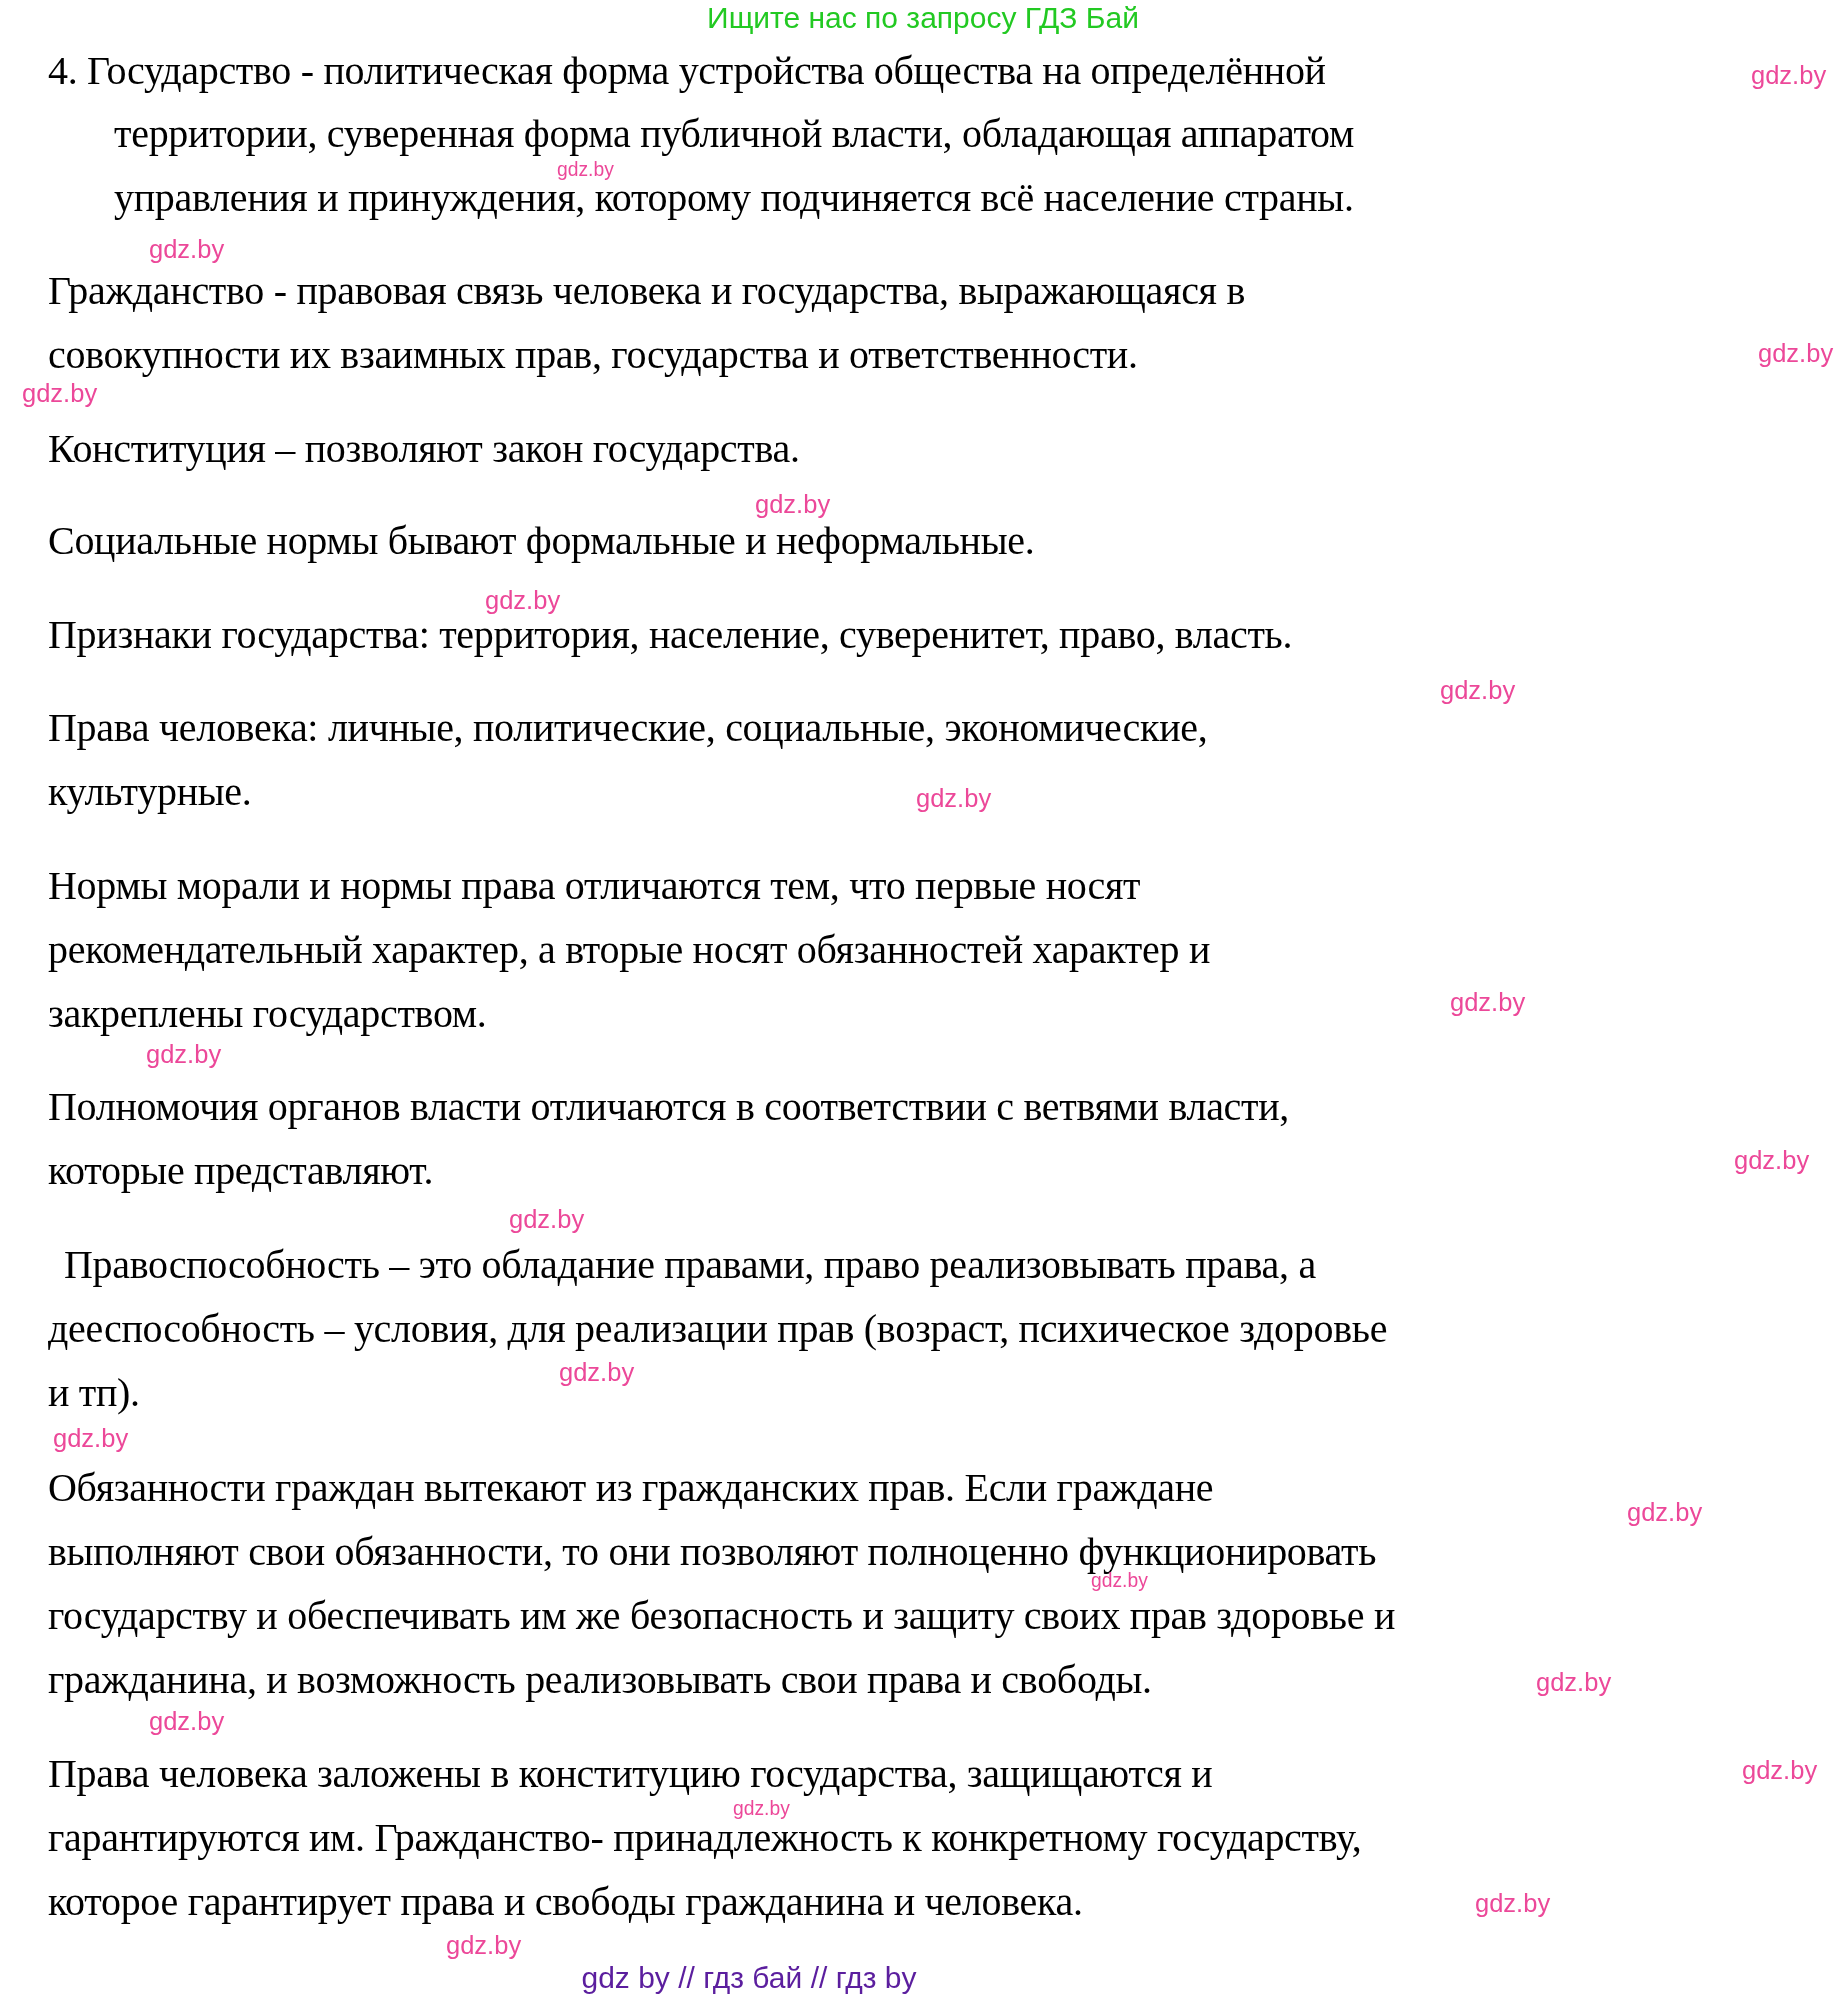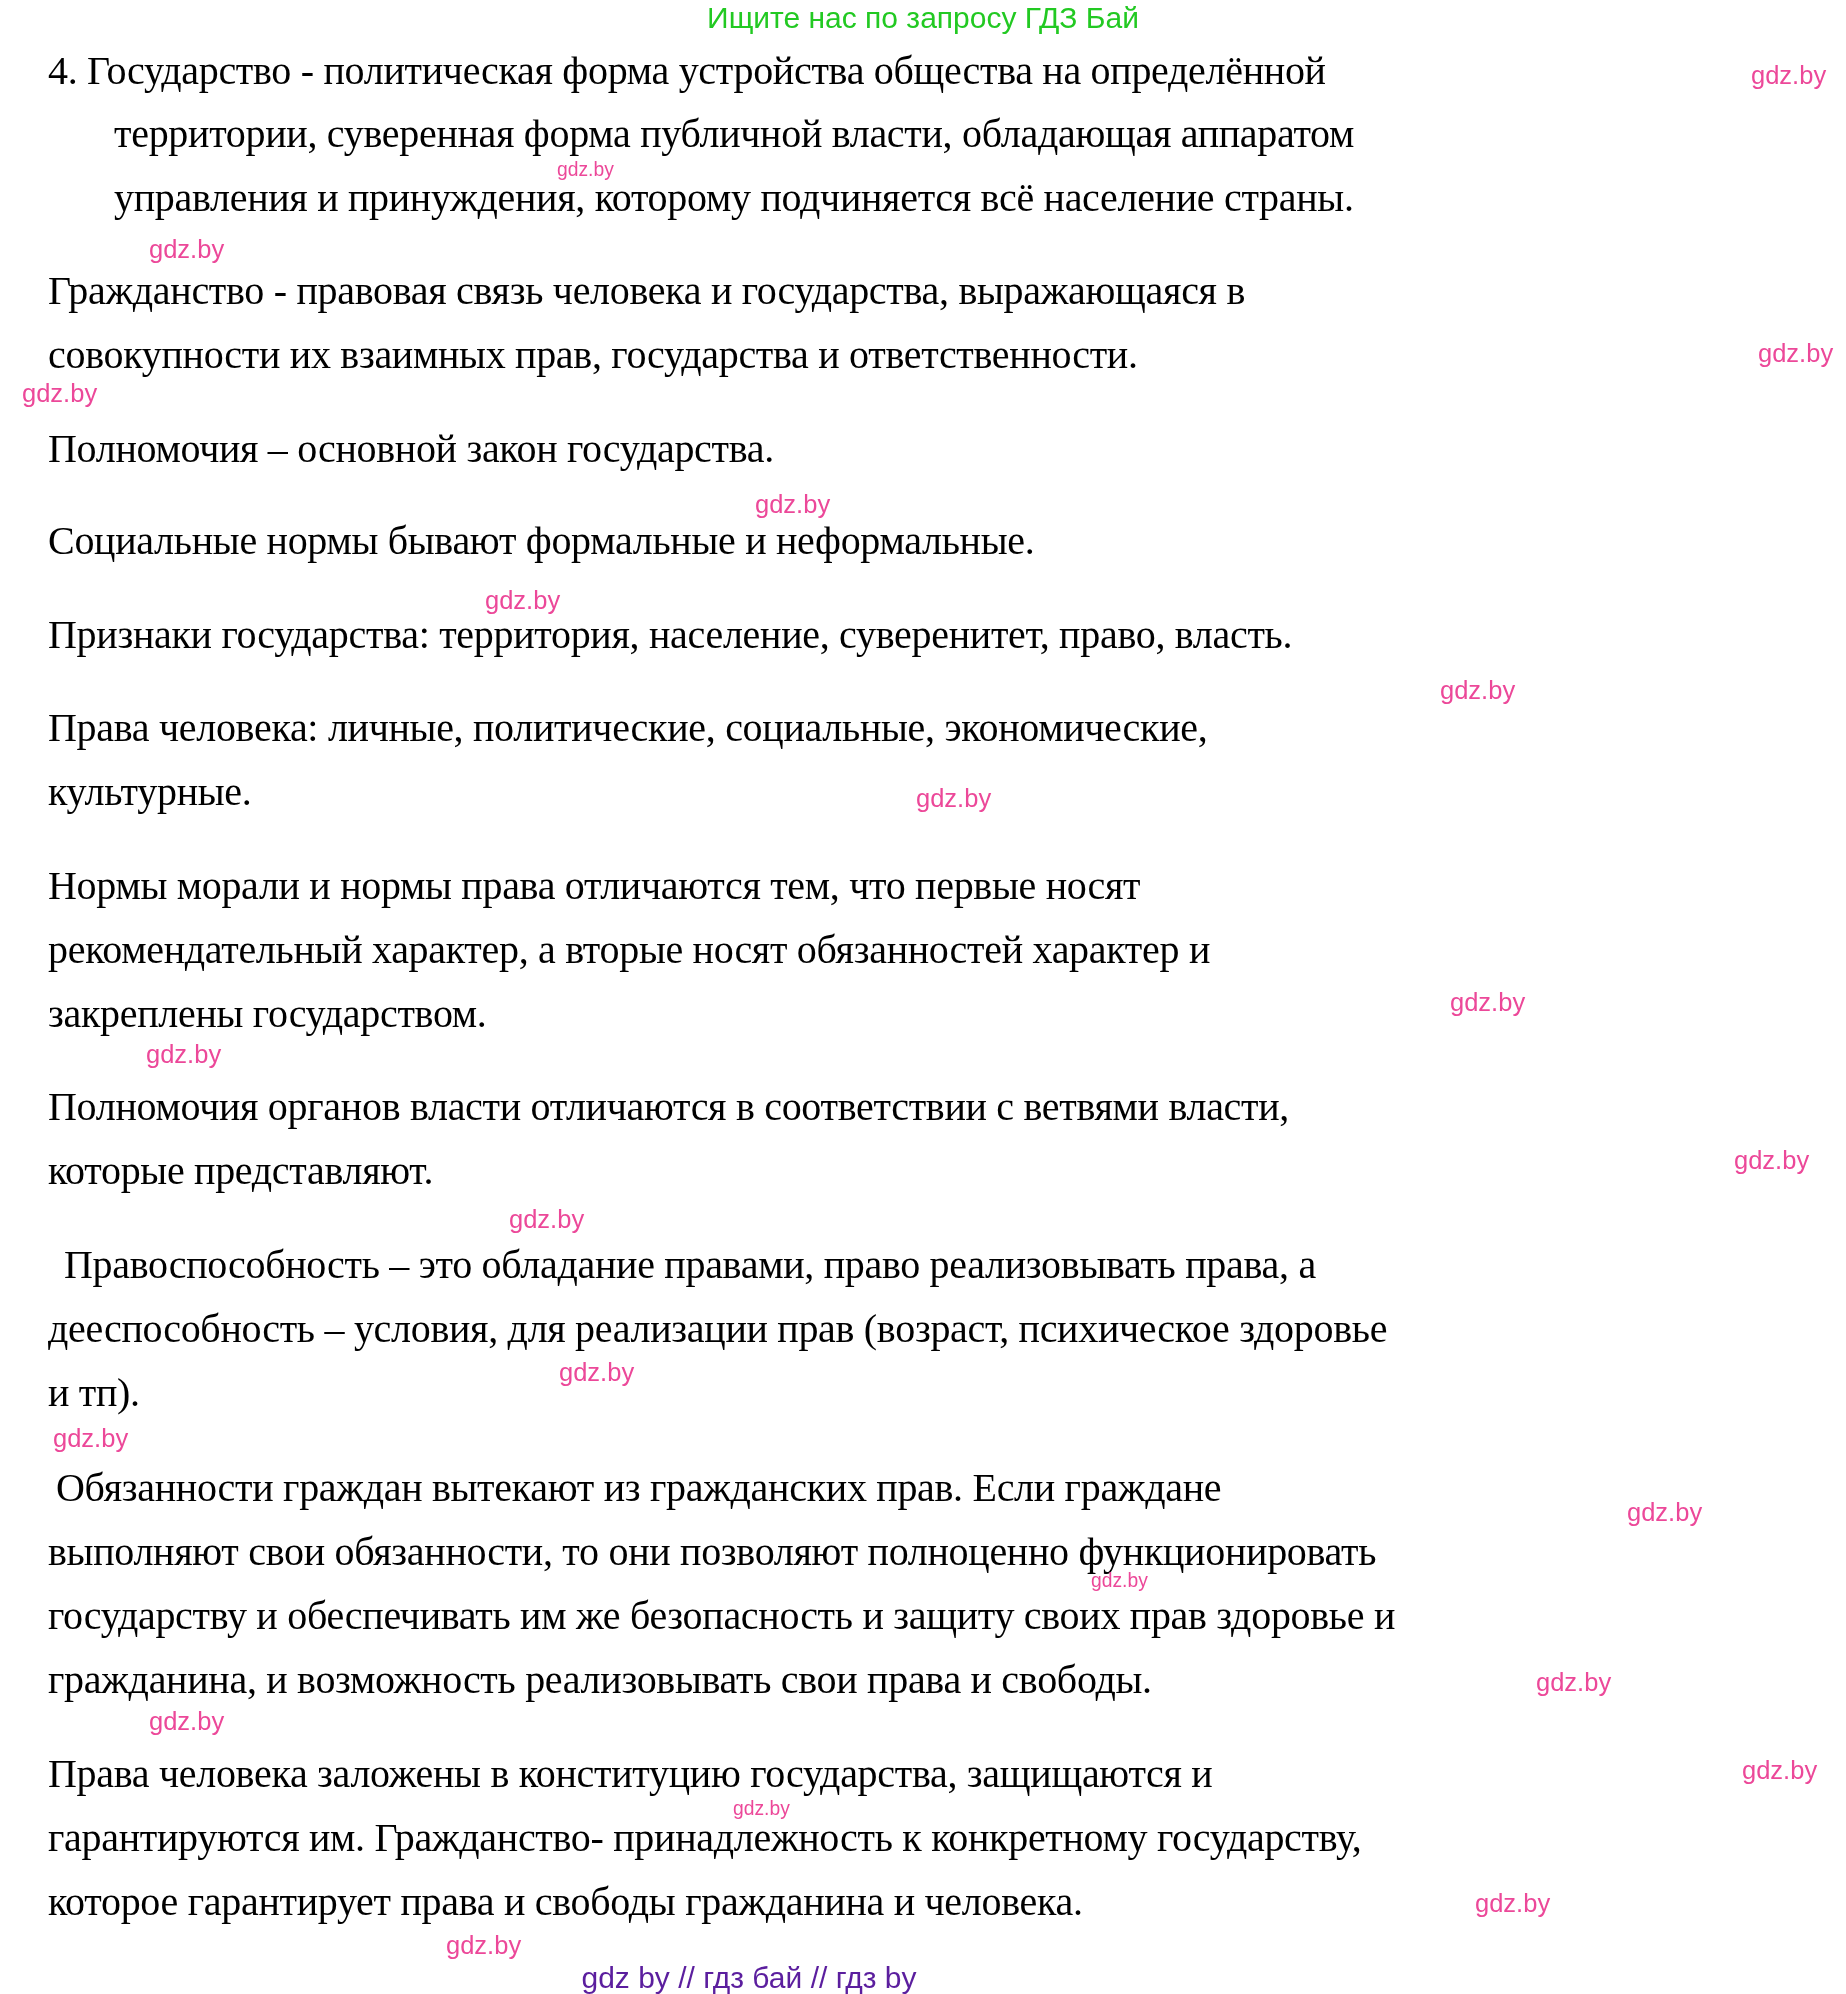--- a/index.html
+++ b/index.html
@@ -18,41 +18,41 @@
 
 <div class="hdr">Ищите нас по запросу ГДЗ Бай</div>
 
 <div class="ln" style="left:48px;top:42px">4.  Государство - политическая форма устройства общества на определённой</div>
 <div class="ln" style="left:114px;top:105px">территории, суверенная форма публичной власти, обладающая аппаратом</div>
 <div class="ln" style="left:114px;top:169px">управления и принуждения, которому подчиняется всё население страны.</div>
 
 <div class="ln" style="left:48px;top:262px">Гражданство - правовая связь человека и государства, выражающаяся в</div>
 <div class="ln" style="left:48px;top:326px">совокупности их взаимных прав, государства и ответственности.</div>
 
-<div class="ln" style="left:48px;top:420px">Полномочия – основной закон государства.</div>
+<div class="ln" style="left:48px;top:420px">Конституция – позволяют закон государства.</div>
 
 <div class="ln" style="left:48px;top:512px">Социальные нормы бывают формальные и неформальные.</div>
 
 <div class="ln" style="left:48px;top:606px">Признаки государства: территория, население, суверенитет, право, власть.</div>
 
 <div class="ln" style="left:48px;top:699px">Права человека: личные, политические, социальные, экономические,</div>
 <div class="ln" style="left:48px;top:763px">культурные.</div>
 
 <div class="ln" style="left:48px;top:857px">Нормы морали и нормы права отличаются тем, что первые носят</div>
 <div class="ln" style="left:48px;top:921px">рекомендательный характер, а вторые носят обязанностей характер и</div>
 <div class="ln" style="left:48px;top:985px">закреплены государством.</div>
 
 <div class="ln" style="left:48px;top:1078px">Полномочия органов власти отличаются в соответствии с ветвями власти,</div>
 <div class="ln" style="left:48px;top:1142px">которые представляют.</div>
 
 <div class="ln" style="left:64px;top:1236px">Правоспособность – это обладание правами, право реализовывать права, а</div>
 <div class="ln" style="left:48px;top:1300px">дееспособность – условия, для реализации прав (возраст, психическое здоровье</div>
 <div class="ln" style="left:48px;top:1364px">и тп).</div>
 
-<div class="ln" style="left:56px;top:1459px">Обязанности граждан вытекают из гражданских прав. Если граждане</div>
+<div class="ln" style="left:48px;top:1459px">Обязанности граждан вытекают из гражданских прав. Если граждане</div>
 <div class="ln" style="left:48px;top:1523px">выполняют свои обязанности, то они позволяют полноценно функционировать</div>
 <div class="ln" style="left:48px;top:1587px">государству и обеспечивать им же безопасность и защиту своих прав здоровье и</div>
 <div class="ln" style="left:48px;top:1651px">гражданина, и возможность реализовывать свои права и свободы.</div>
 
 <div class="ln" style="left:48px;top:1745px">Права человека заложены в конституцию государства, защищаются и</div>
 <div class="ln" style="left:48px;top:1809px">гарантируются им. Гражданство- принадлежность к конкретному государству,</div>
 <div class="ln" style="left:48px;top:1873px">которое гарантирует права и свободы гражданина и человека.</div>
 
 <div class="wm" style="left:1751px;top:61px">gdz.by</div>
 <div class="wm sm" style="left:557px;top:156px">gdz.by</div>

